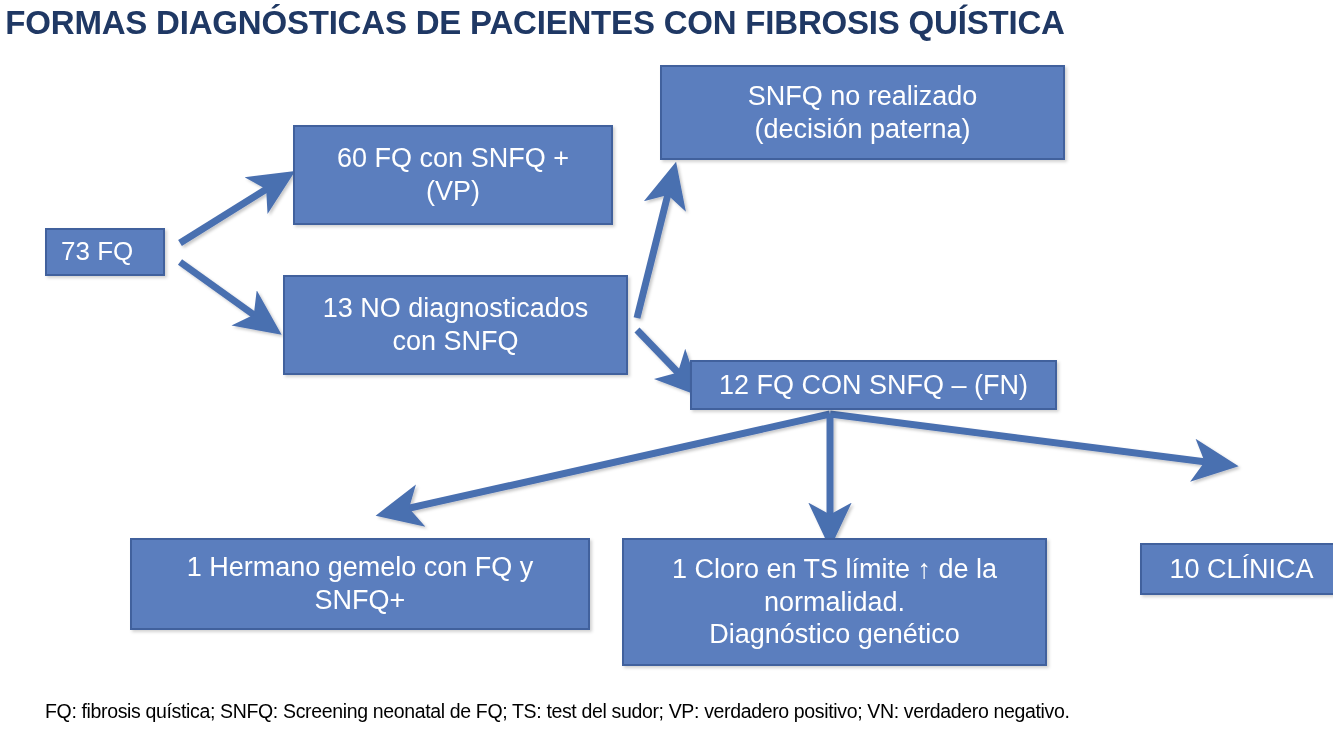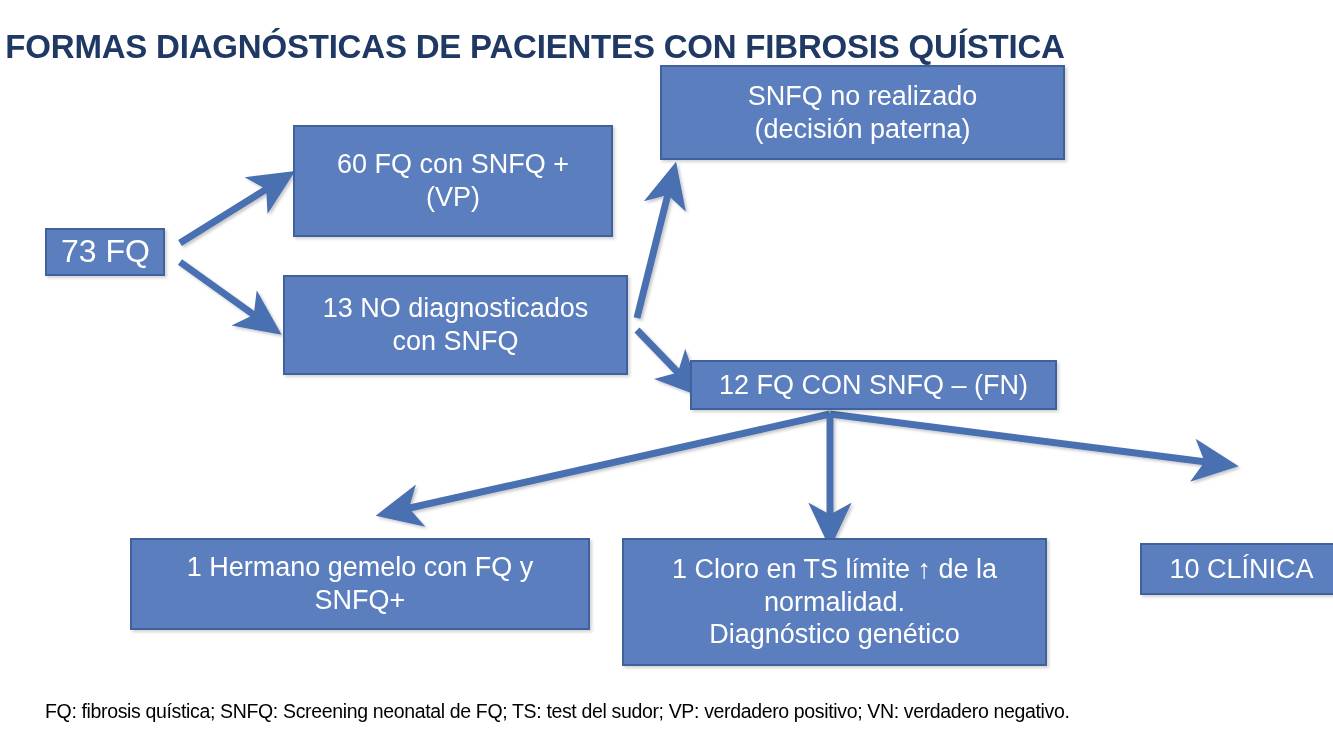--- a/index.html
+++ b/index.html
@@ -15,43 +15,42 @@
   #title{
     position:absolute;
     left:0;top:4px;width:1070px;
     text-align:center;
     font-family:"Liberation Sans", sans-serif;
     font-weight:bold;
     font-size:33px;
     letter-spacing:-0.2px;
     color:#1F3864;
     white-space:nowrap;
-    margin-top:24px;
   }
 
   .node{
     position:absolute;
     box-sizing:border-box;
     background:#5B7EBE;
     border:2px solid #41619D;
     color:#ffffff;
     display:flex;
     align-items:center;
     justify-content:center;
     text-align:center;
     font-size:27px;
     line-height:1.22;
     font-family:"Liberation Sans", sans-serif;
     padding:2px 8px;
     box-shadow:2px 2px 3px rgba(0,0,0,0.18);
   }
   .node .txt{display:block;white-space:pre-line;}
 
-  #n-73fq{left:45px;top:228px;width:120px;height:48px;font-size:32px;justify-content:flex-start;padding-left:14px;}
-  #n-60fq{left:293px;top:125px;width:320px;height:112px;align-items:center;}
+  #n-73fq{left:45px;top:228px;width:120px;height:48px;font-size:26px;justify-content:flex-start;padding-left:14px;}
+  #n-60fq{left:293px;top:125px;width:320px;height:100px;align-items:center;}
   #n-snfq-no{left:660px;top:65px;width:405px;height:95px;}
   #n-13no{left:283px;top:275px;width:345px;height:100px;}
   #n-12fq{left:690px;top:360px;width:367px;height:50px;}
   #n-hermano{left:130px;top:538px;width:460px;height:92px;}
   #n-cloro{left:622px;top:538px;width:425px;height:128px;}
   #n-clinica{left:1140px;top:543px;width:203px;height:52px;}
 
   #arrows{position:absolute;left:0;top:0;width:1333px;height:730px;pointer-events:none;}
 
   #caption{

